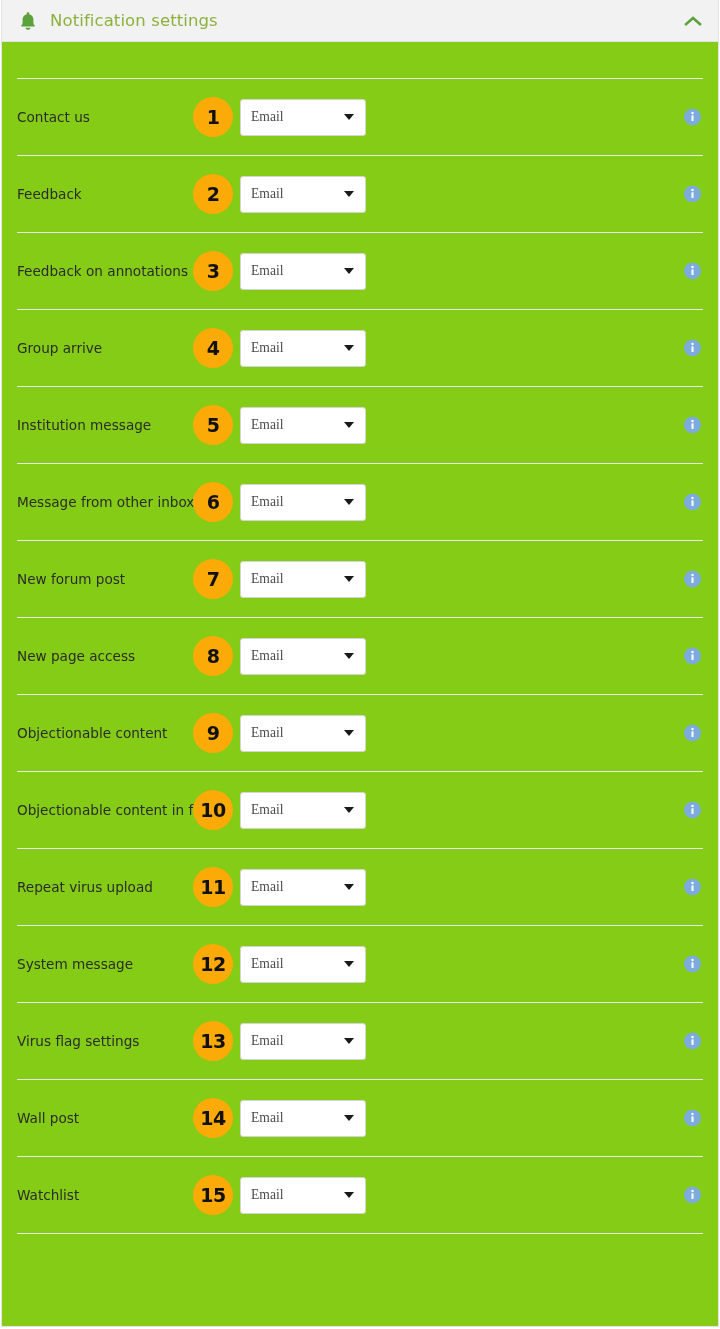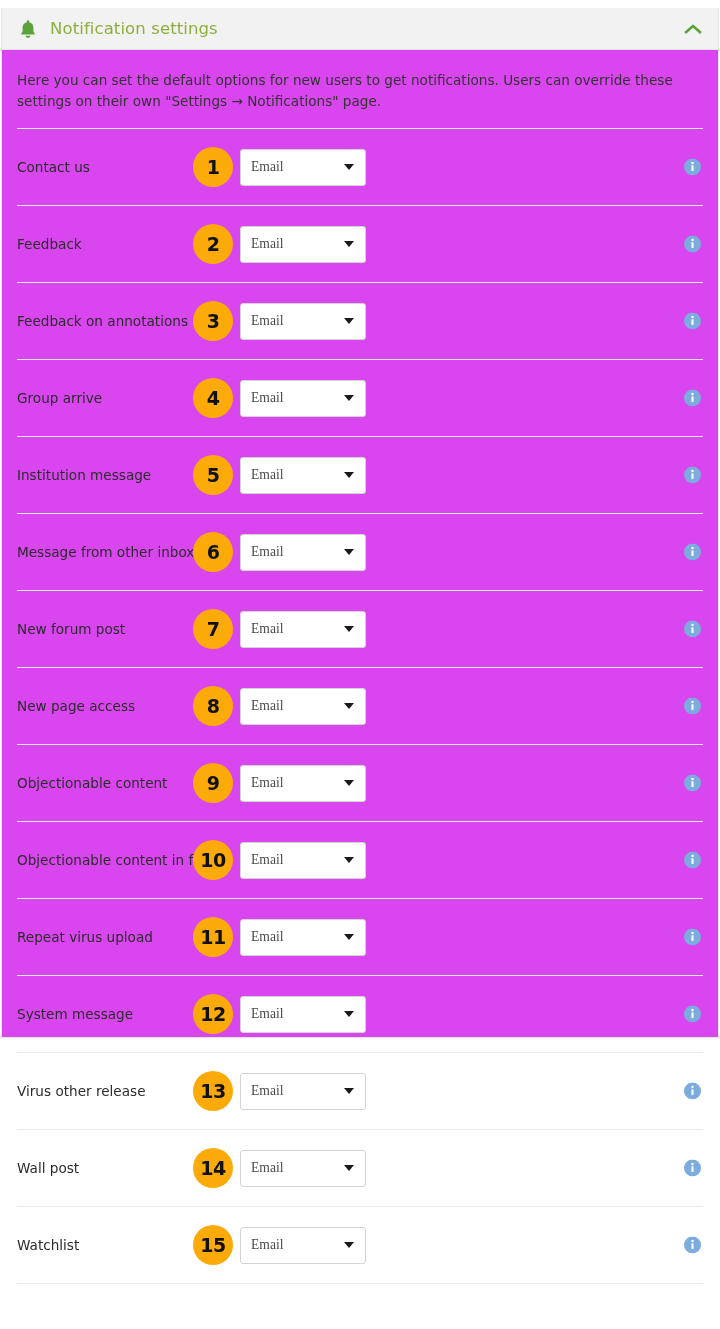--- a/index.html
+++ b/index.html
@@ -11,26 +11,26 @@
     width: 720px;
     height: 1329px;
     font-family: "DejaVu Sans", "Liberation Sans", sans-serif;
     color: #2b2b2b;
     overflow: hidden;
   }
 
   .panel {
     position: relative;
     width: 718px;
-    height: 1030px;
-    margin: 8px auto;
+    height: 1327px;
+    margin: 0 auto;
     border: 1px solid #e4e4e4;
     border-top: none;
     box-sizing: border-box;
-    background: #d946ef;
+    background: #84cc16;
   }
 
   
   .panel-header {
     position: relative;
     height: 42px;
     background: #f2f2f2;
     border-bottom: 1px solid #e1e1e1;
     display: flex;
     align-items: center;
@@ -171,21 +171,20 @@
     <span class="collapse-toggle">
       <svg width="18" height="12" viewBox="0 0 18 12" aria-hidden="true">
         <path d="M2 9.2 L9 3 L16 9.2" fill="none" stroke="#5ba23d" stroke-width="2.6" stroke-linecap="square"></path>
       </svg>
     </span>
   </div>
 
   <div class="panel-body">
 
     <div class="intro">
-      <p>Here you can set the default options for new users to get notifications. Users can override these settings on their own "Settings → Notifications" page.</p>
     </div>
 
     <div class="rows" id="rows-container">
         <div class="setting-row">
           <span class="row-label">Contact us</span>
           <span class="select-wrap">
             <span class="step-badge">1</span>
             <span class="fake-select">
               <span class="sel-value">Email</span>
               <span class="caret"></span>
@@ -380,21 +379,21 @@
           </span>
           <span class="info-icon">
             <svg viewBox="0 0 16 16" aria-hidden="true">
               <circle cx="8" cy="8" r="8" fill="#7bacdd"></circle>
               <rect x="7" y="6.4" width="2" height="5.4" rx="0.4" fill="#ffffff"></rect>
               <circle cx="8" cy="4.3" r="1.2" fill="#ffffff"></circle>
             </svg>
           </span>
         </div>
         <div class="setting-row">
-          <span class="row-label">Virus other release</span>
+          <span class="row-label">Virus flag settings</span>
           <span class="select-wrap">
             <span class="step-badge">13</span>
             <span class="fake-select">
               <span class="sel-value">Email</span>
               <span class="caret"></span>
             </span>
           </span>
           <span class="info-icon">
             <svg viewBox="0 0 16 16" aria-hidden="true">
               <circle cx="8" cy="8" r="8" fill="#7bacdd"></circle>

